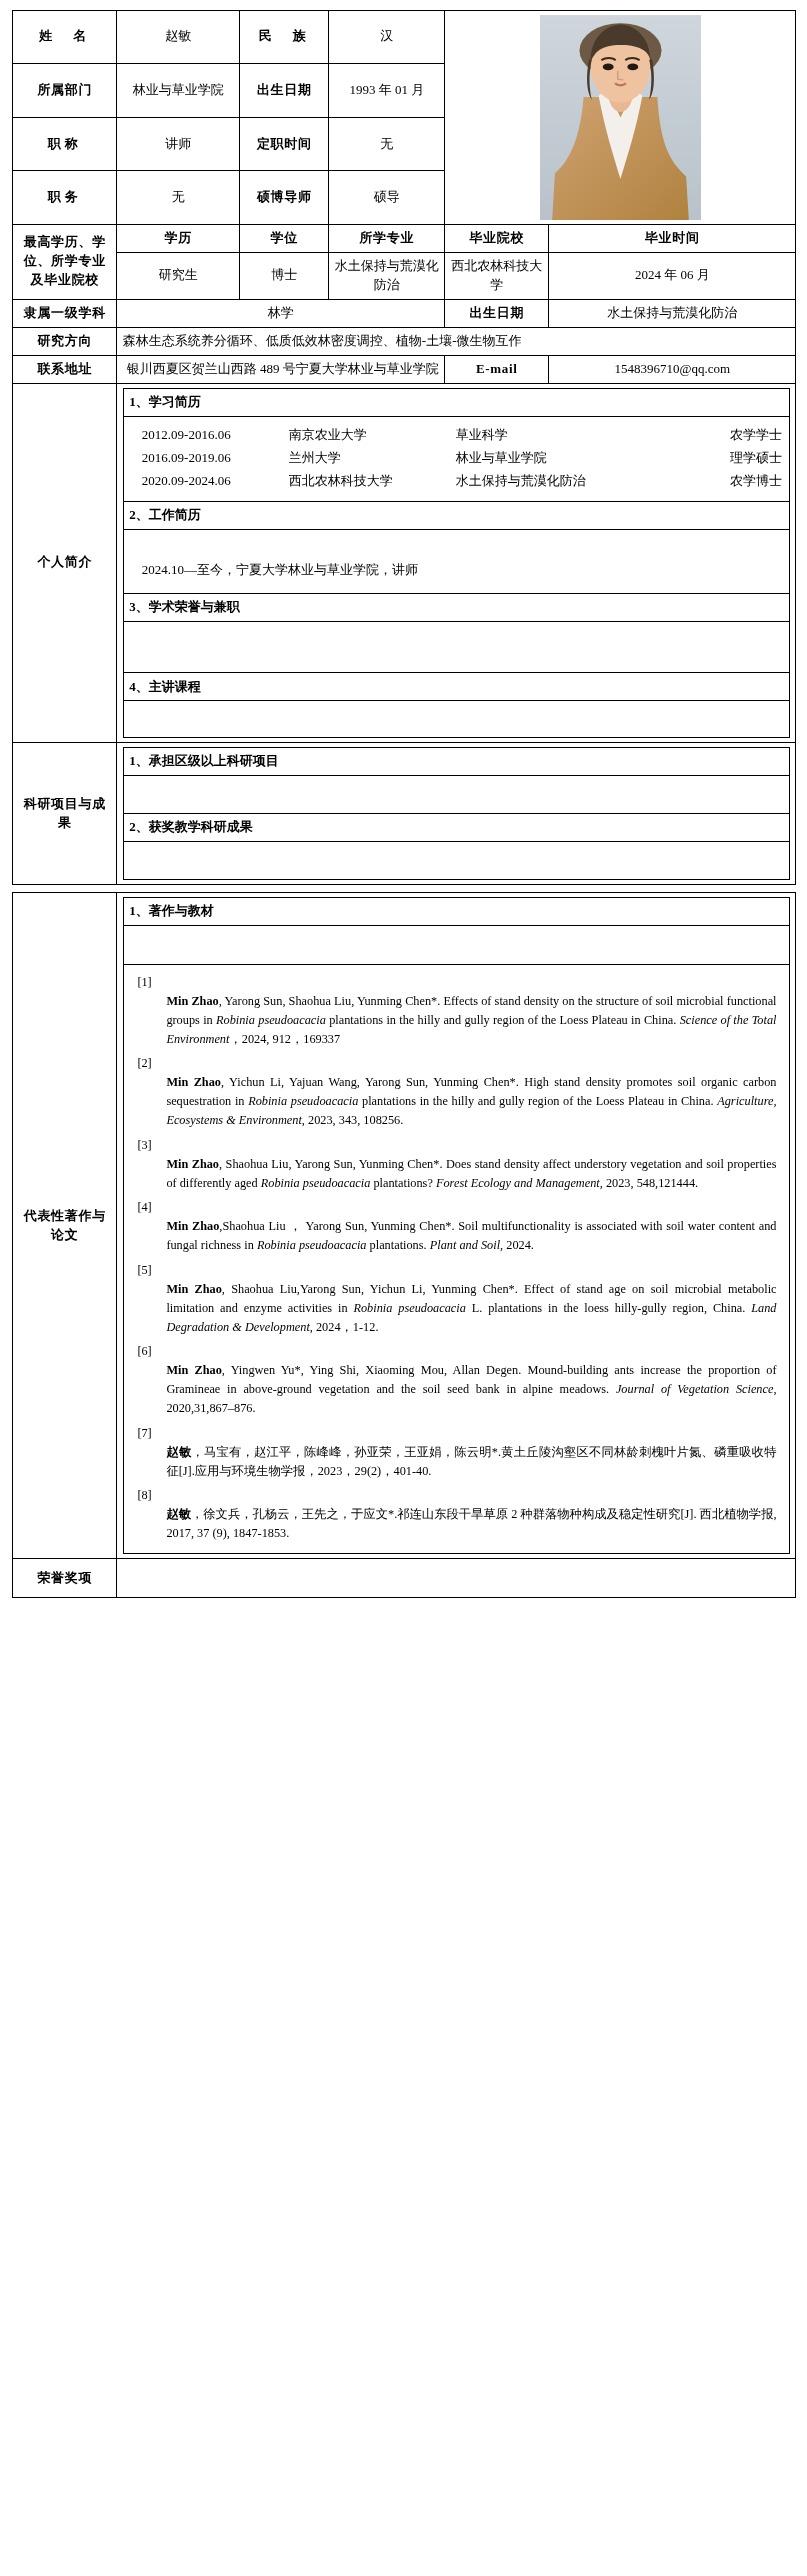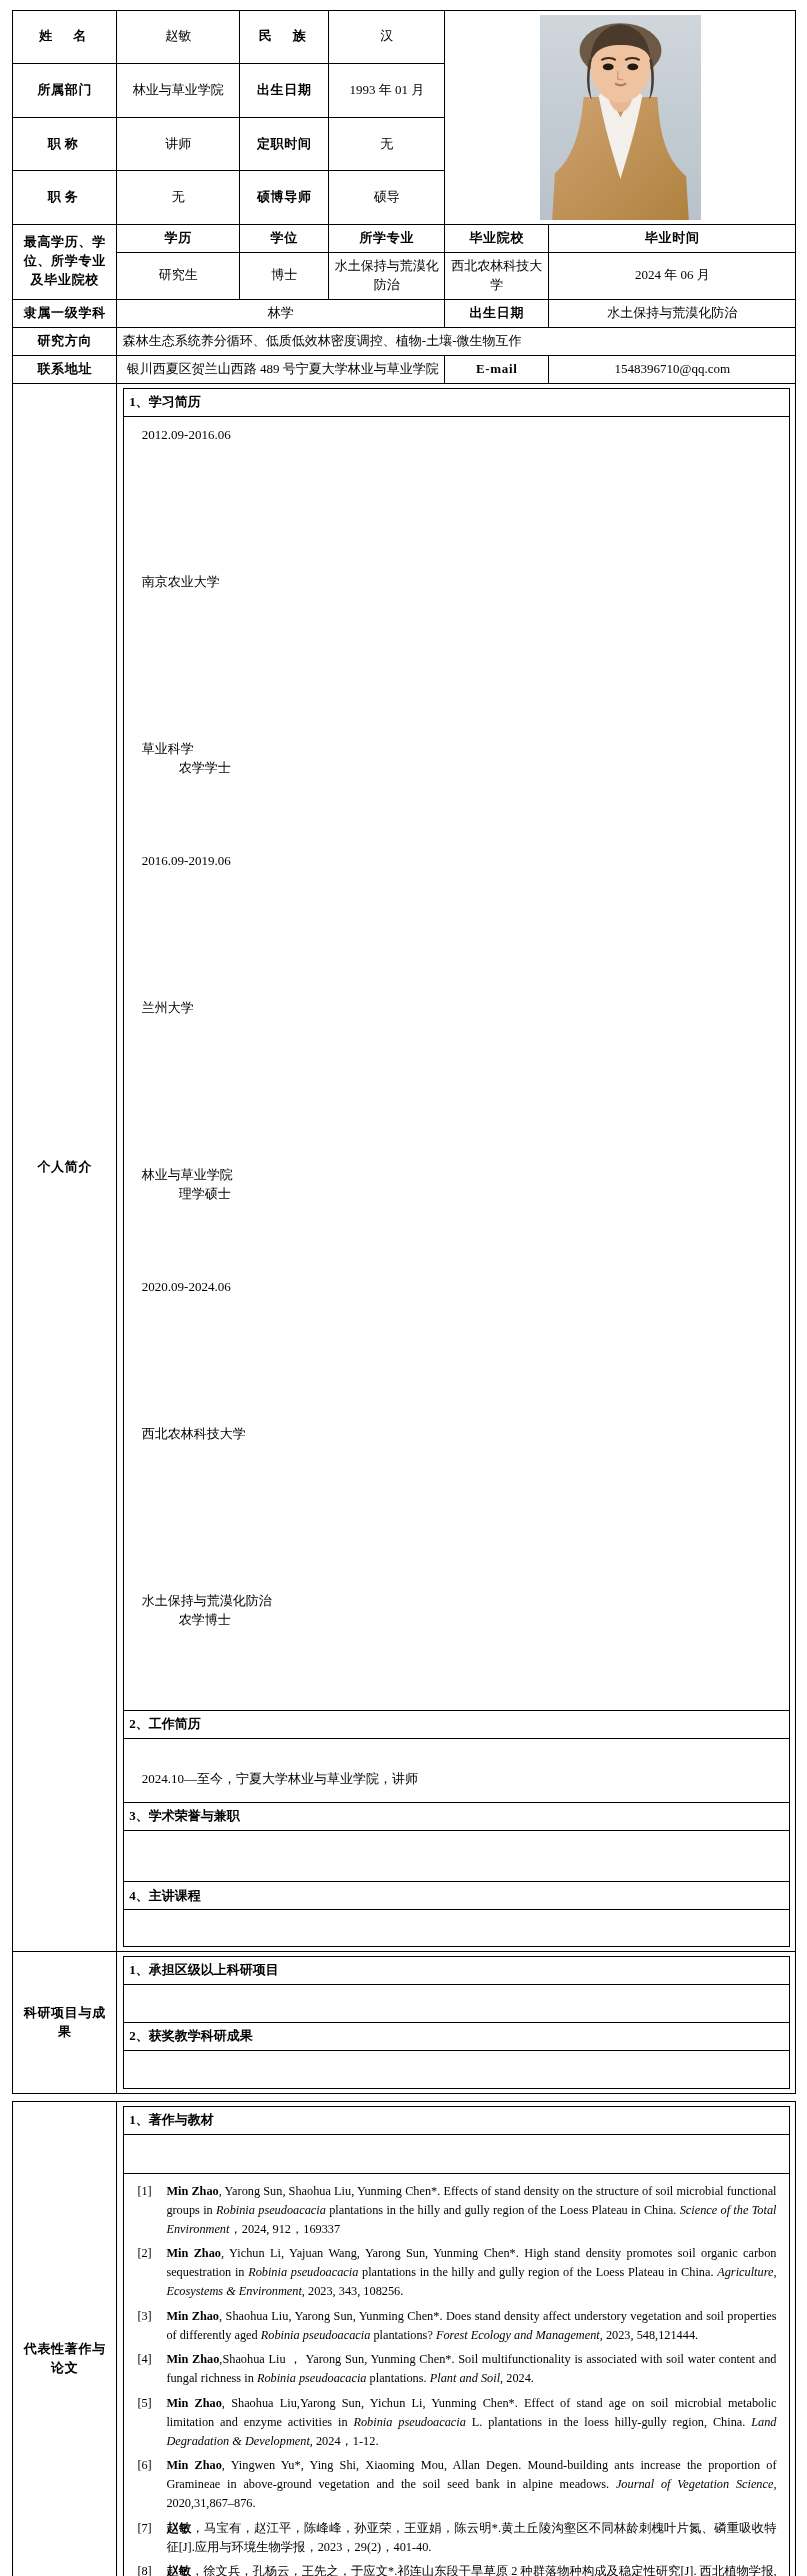--- a/index.html
+++ b/index.html
@@ -67,21 +67,20 @@
   .sec-title {
     font-weight: bold;
     font-size: 13px;
     padding: 4.8px 6.8px;
   }
   .blank-row td { height: 23px; }
   .bio-line {
     display: flex;
     font-size: 13px;
     padding: 2.1px 6.8px 2.1px 18px;
-    flex-direction: column;
   }
   .bio-line .d { width: 147px; flex: 0 0 147px; }
   .bio-line .u { width: 167px; flex: 0 0 167px; }
   .bio-line .m { flex: 1 1 auto; }
   .bio-line .g { width: 89px; flex: 0 0 89px; text-align: right; }
   .work-line {
     font-size: 13px;
     padding: 4.1px 6.8px 4.1px 18px;
     margin-top: 17px;
   }
@@ -90,21 +89,21 @@
     font-size: 12.3px;
     line-height: 1.55;
     padding: 2.7px 8.2px 2.7px 6.8px;
     text-align: justify;
   }
   .pub .num {
     flex: 0 0 29px;
     text-align: left;
     padding-left: 2.7px;
   }
-  .pub .txt { flex: 1 1 auto; }
+  .pub .txt { flex: 1 1 auto; margin-top: 19px; }
   .pub b { font-weight: bold; }
   .pub i { font-style: italic; }
   .addr-cell { text-align: right; line-height: 1.5; }
   .two-line { line-height: 1.45; }
   .gap { height: 6.8px; }
   .tall { height: 30px; }
 </style>
 </head>
 <body>
 

